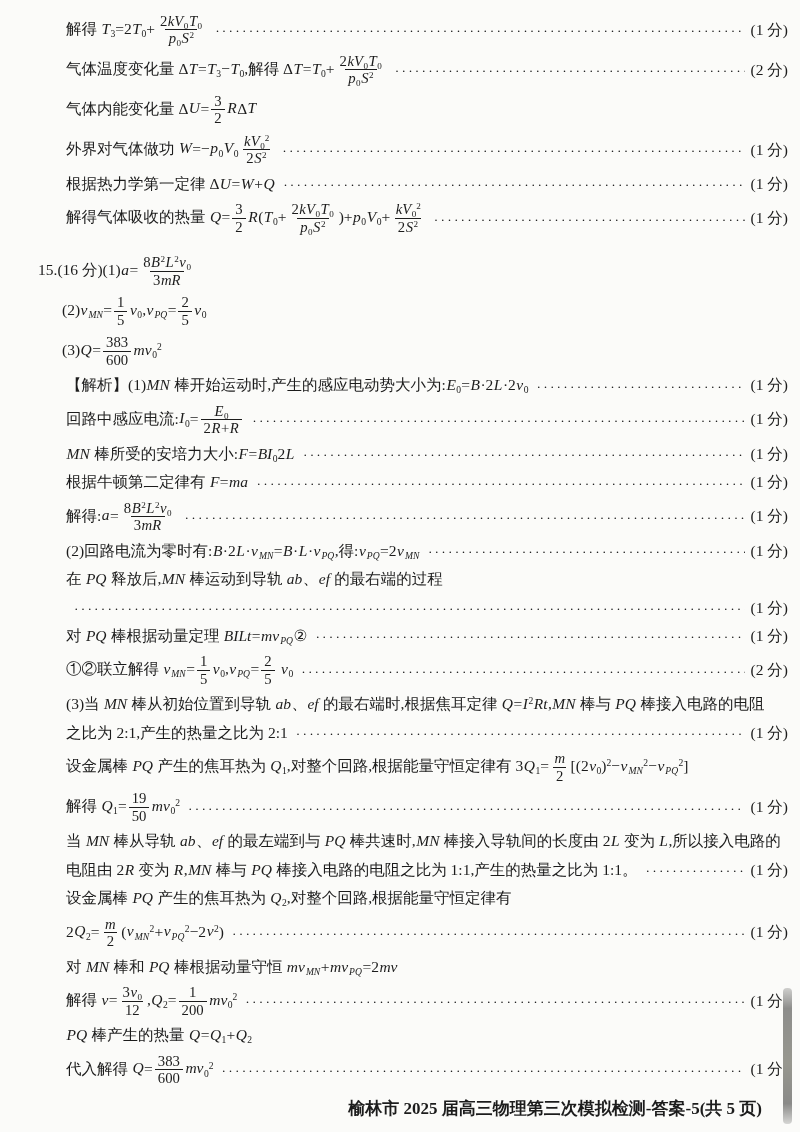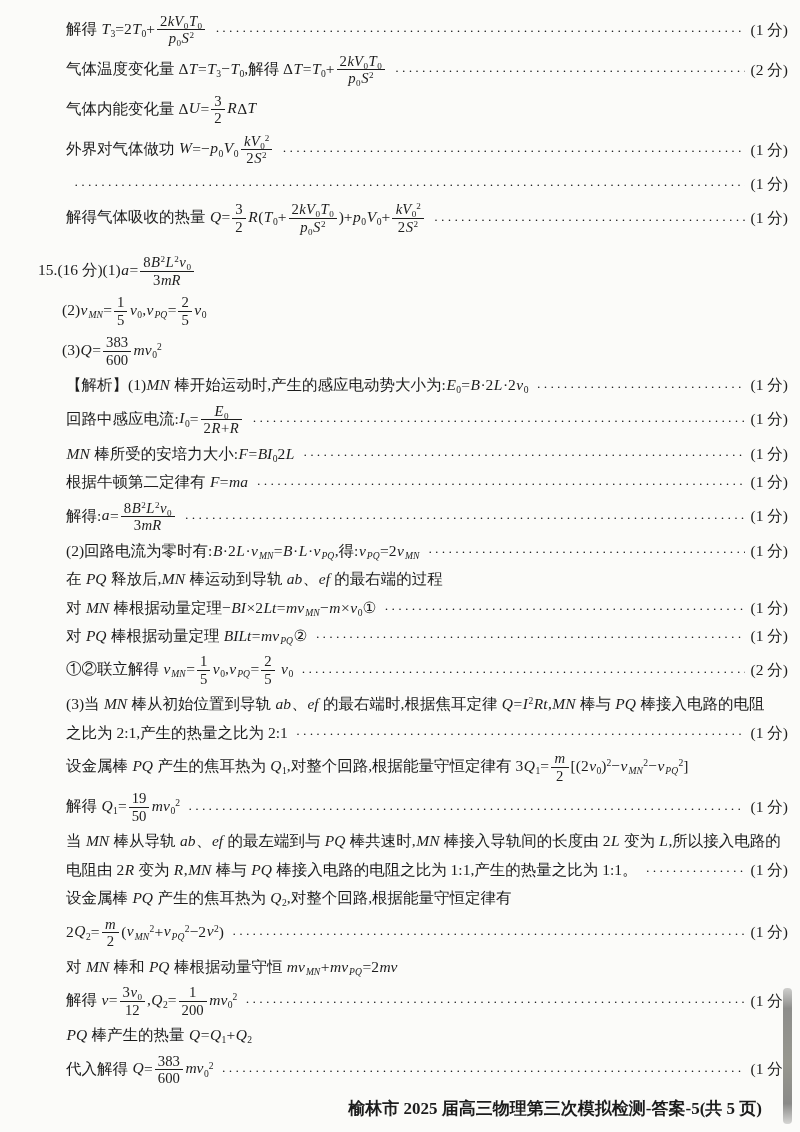--- a/index.html
+++ b/index.html
@@ -27,21 +27,21 @@
   .line.sub{margin-left:-4px;}
   .dots{
     flex:1 1 auto;overflow:hidden;white-space:nowrap;
     margin:0 6px 0 8px;
     font-size:13.5px;letter-spacing:2.2px;color:#1c1c1c;
     position:relative;top:1px;
   }
   .dots::after{content:"···············································································································································································································································";}
   .score{white-space:nowrap;flex:0 0 auto;}
   .frac{
-    display:inline-flex;flex-direction:column;
+    display:inline-flex;flex-direction:column;align-items:center;
     vertical-align:middle;margin:0 2px;
     font-size:0.95em;line-height:1.12;
   }
   .frac .num,.frac .den{display:block;padding:0 3px;text-align:center;}
   .frac .den{border-top:1.3px solid #1c1c1c;}
   sub{font-size:0.62em;vertical-align:-0.35em;line-height:0;}
   sup{font-size:0.62em;vertical-align:0.5em;line-height:0;}
   i{font-style:italic;padding:0 0.5px;}
   .footer{
     margin-top:auto;
@@ -90,20 +90,21 @@
       </div>
       <div class="line">
         <span class="content">外界对气体做功 <i>W</i>=−<i>p</i><sub>0</sub><i>V</i><sub>0</sub><span class="frac">
             <span class="num"><i>kV</i><sub>0</sub><sup>2</sup></span>
             <span class="den">2<i>S</i><sup>2</sup></span>
           </span></span>
         <span class="dots"></span>
         <span class="score">(1 分)</span>
       </div>
       <div class="line">
+        <span class="content">根据热力学第一定律 Δ<i>U</i>=<i>W</i>+<i>Q</i></span>
         <span class="dots"></span>
         <span class="score">(1 分)</span>
       </div>
       <div class="line">
         <span class="content">解得气体吸收的热量 <i>Q</i>=<span class="frac">
             <span class="num">3</span>
             <span class="den">2</span>
           </span><i>R</i>(<i>T</i><sub>0</sub>+<span class="frac">
             <span class="num">2<i>kV</i><sub>0</sub><i>T</i><sub>0</sub></span>
             <span class="den"><i>p</i><sub>0</sub><i>S</i><sup>2</sup></span>
@@ -168,21 +169,20 @@
       </div>
       <div class="line">
         <span class="content">(2)回路电流为零时有:<i>B</i>·2<i>L</i>·<i>v</i><sub><i>MN</i></sub>=<i>B</i>·<i>L</i>·<i>v</i><sub><i>PQ</i></sub>,得:<i>v</i><sub><i>PQ</i></sub>=2<i>v</i><sub><i>MN</i></sub></span>
         <span class="dots"></span>
         <span class="score">(1 分)</span>
       </div>
       <div class="line">
         <span class="content">在 <i>PQ</i> 释放后,<i>MN</i> 棒运动到导轨 <i>ab</i>、<i>ef</i> 的最右端的过程</span>
       </div>
       <div class="line">
-        <span class="content">对 <i>MN</i> 棒根据动量定理−<i>BI</i>×2<i>Lt</i>=<i>mv</i><sub><i>MN</i></sub>−<i>m</i>×<i>v</i><sub>0</sub>①</span>
         <span class="dots"></span>
         <span class="score">(1 分)</span>
       </div>
       <div class="line">
         <span class="content">对 <i>PQ</i> 棒根据动量定理 <i>BILt</i>=<i>mv</i><sub><i>PQ</i></sub>②</span>
         <span class="dots"></span>
         <span class="score">(1 分)</span>
       </div>
       <div class="line">
         <span class="content">①②联立解得 <i>v</i><sub><i>MN</i></sub>=<span class="frac">

